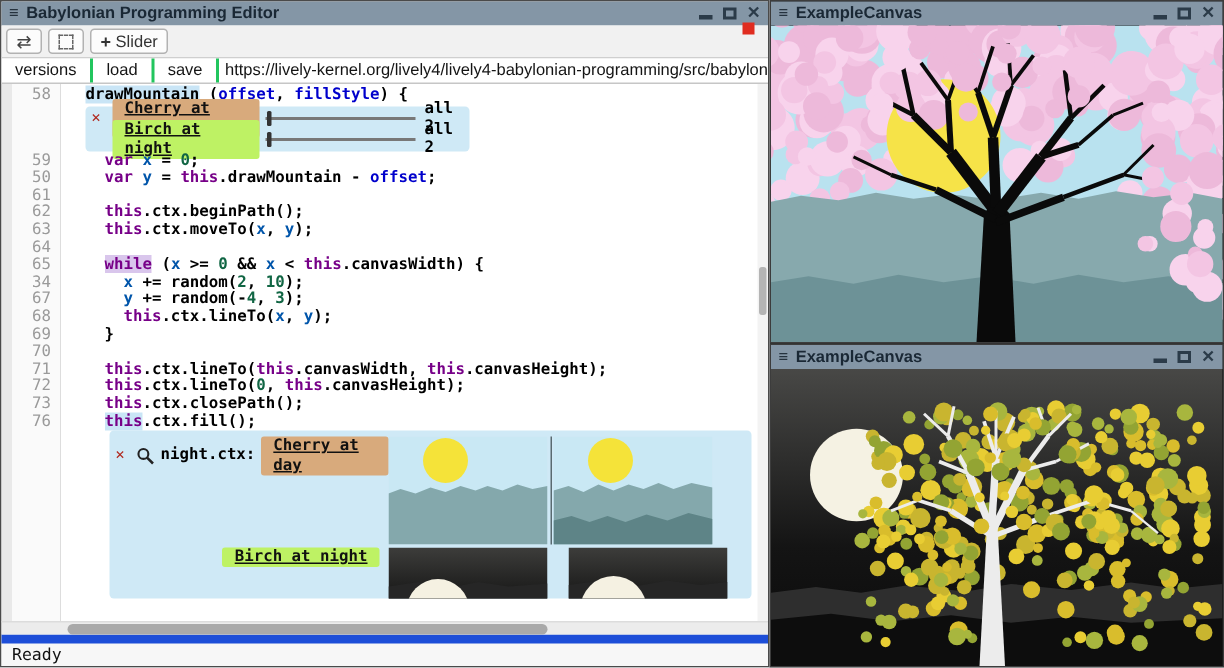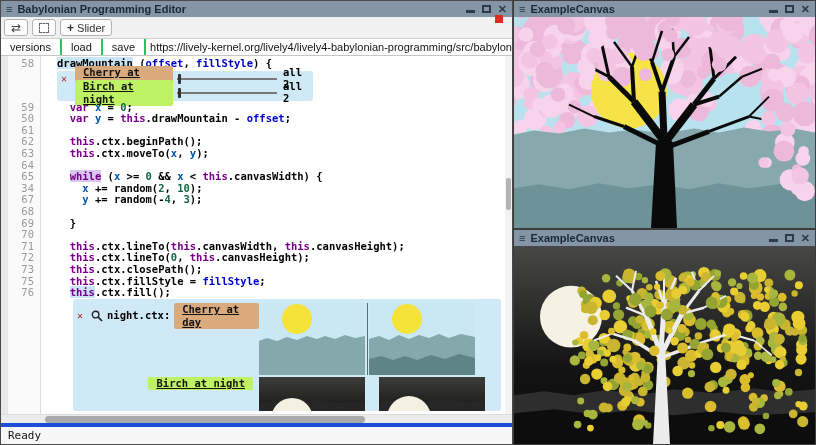--- a/index.html
+++ b/index.html
@@ -68,21 +68,21 @@
   .day-sep { width:4px; height:72px; flex:none; display:flex; justify-content:center; }
   .day-sep i { width:1px; height:72px; background:#5a6a70; }
   .night-gap { width:14px; flex:none; }
   .probe-night { margin-top:2px; }
 
   
   .hscroll { height:9px; background:#ececec; border-top:1px solid #dcdcdc; position:relative; flex:none; }
   .hthumb { position:absolute; left:44px; top:1px; width:320px; height:7px; background:#a9a9a9; border-radius:4px; }
   .vscroll { position:absolute; top:0; bottom:0; right:0; width:7px; background:#f3f3f3; }
   .vthumb { position:absolute; top:122px; left:1px; width:5px; height:32px; background:#b4b4b4; border-radius:2px; }
-  .statusbar { height:21px; background:#f7f7f7; border-top:4px solid #1d4ed8; display:flex; align-items:center; padding-left:7px; font-family:"DejaVu Sans Mono",monospace; font-size:11px; color:#111; flex:none; }
+  .statusbar { height:21px; background:#f7f7f7; border-top:6px solid #1d4ed8; display:flex; align-items:center; padding-left:7px; font-family:"DejaVu Sans Mono",monospace; font-size:11px; color:#111; flex:none; }
 
   
   .rcol { width:303px; display:flex; flex-direction:column; flex:none; }
   .cwin { border:1px solid #3c3c3c; display:flex; flex-direction:column; background:#000; }
   .cwin svg { display:block; width:100%; flex:1; }
 </style>
 </head>
 <body>
 
 <div class="editor-window">
@@ -179,44 +179,41 @@
         <div class="crow">
           <span class="gut">34</span>
           <span class="ctext"><span>    </span><span class="var2">x</span><span> += random(</span><span class="num">2</span><span>, </span><span class="num">10</span><span>);</span></span>
         </div>
         <div class="crow">
           <span class="gut">67</span>
           <span class="ctext"><span>    </span><span class="var2">y</span><span> += random(-</span><span class="num">4</span><span>, </span><span class="num">3</span><span>);</span></span>
         </div>
         <div class="crow">
           <span class="gut">68</span>
+          <span class="ctext"><span>    </span><span class="kw">this</span><span>.ctx.lineTo(</span><span class="var2">x</span><span>, </span><span class="var2">y</span><span>);</span></span>
         </div>
         <div class="crow">
           <span class="gut">69</span>
           <span class="ctext"><span>  }</span></span>
         </div>
         <div class="crow">
           <span class="gut">70</span>
           <span class="ctext"></span>
         </div>
         <div class="crow">
           <span class="gut">71</span>
           <span class="ctext"><span>  </span><span class="kw">this</span><span>.ctx.lineTo(</span><span class="kw">this</span><span>.canvasWidth, </span><span class="kw">this</span><span>.canvasHeight);</span></span>
         </div>
         <div class="crow">
           <span class="gut">72</span>
           <span class="ctext"><span>  </span><span class="kw">this</span><span>.ctx.lineTo(</span><span class="num">0</span><span>, </span><span class="kw">this</span><span>.canvasHeight);</span></span>
         </div>
         <div class="crow">
           <span class="gut">73</span>
           <span class="ctext"><span>  </span><span class="kw">this</span><span>.ctx.closePath();</span></span>
-        </div>
-        <div class="crow">
-          <span class="gut">75</span>
-          <span class="ctext"><span>  </span><span class="kw">this</span><span>.ctx.fillStyle = </span><span class="def">fillStyle</span><span>;</span></span>
         </div>
         <div class="crow">
           <span class="gut">76</span>
           <span class="ctext"><span>  </span><span class="kw hl-blue">this</span><span>.ctx.fill();</span></span>
         </div>
       </div>
 
     <div class="probe">
       <div class="probe-row">
         <span class="probe-head">

